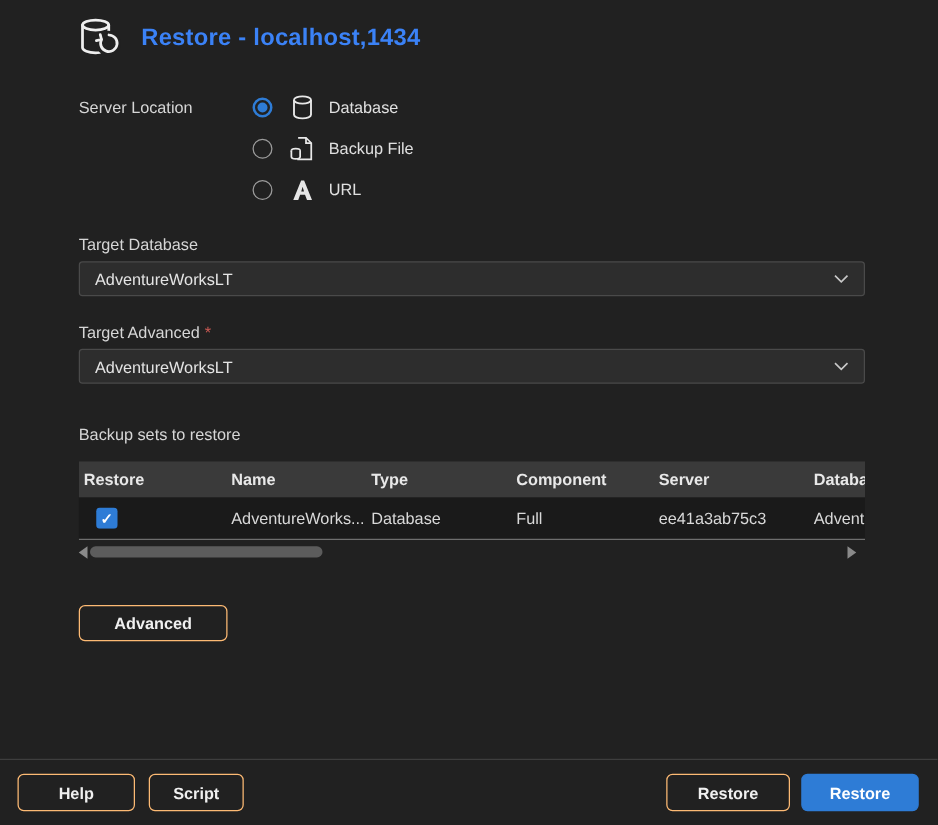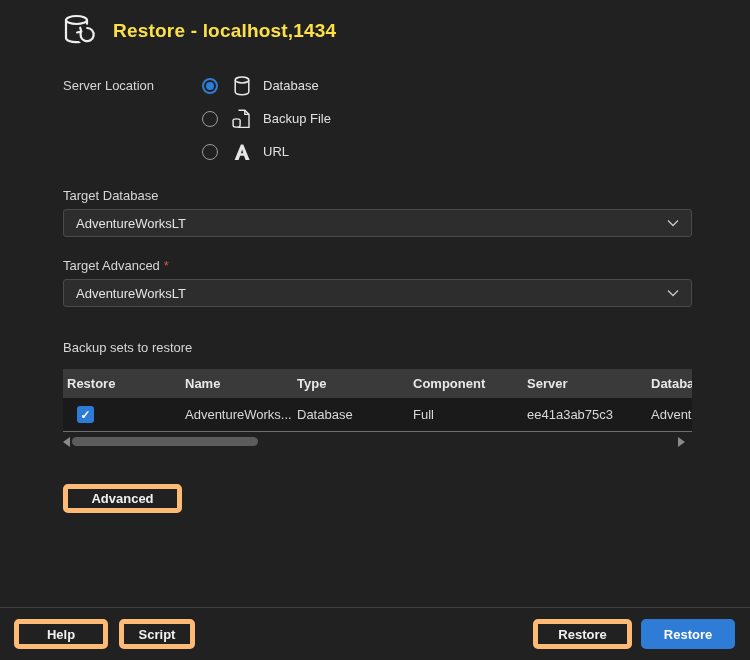--- a/index.html
+++ b/index.html
@@ -8,21 +8,21 @@
     background: #212121;
     font-family: "Liberation Sans", sans-serif;
     color: #e6e6e6;
     overflow: hidden;
   }
   .app { position: relative; width: 750px; height: 660px; background: #212121; }
 
   
   .title-row { position: absolute; left: 60px; top: 11px; display: flex; align-items: center; gap: 13px; }
   .title-icon { width: 40px; height: 40px; flex: none; }
-  .page-title { font-size: 19px; font-weight: 700; color: #fde047; letter-spacing: .2px; }
+  .page-title { font-size: 19px; font-weight: 700; color: #3b82f6; letter-spacing: .2px; }
 
   
   .field-label { position: absolute; left: 63px; font-size: 13px; color: #d6d6d6; }
   .req { color: #cc5a54; margin-left: 4px; }
 
   
   .radio-group { position: absolute; left: 202px; top: 74px; display: flex; flex-direction: column; gap: 10px; }
   .radio-row { display: flex; align-items: center; height: 23px; cursor: default; }
   .radio { width: 16px; height: 16px; border-radius: 50%; border: 1px solid #9c9c9c; flex: none;
            display: flex; align-items: center; justify-content: center; background: transparent; }
@@ -57,21 +57,21 @@
   
   .hscroll { position: absolute; left: 63px; top: 436px; width: 622px; height: 11px; display: flex; align-items: center; }
   .scroll-arrow { width: 0; height: 0; border-style: solid; flex: none; }
   .scroll-arrow.left  { border-width: 5px 7px 5px 0; border-color: transparent #8a8a8a transparent transparent; }
   .scroll-arrow.right { border-width: 5px 0 5px 7px; border-color: transparent transparent transparent #8a8a8a; margin-left: auto; }
   .scroll-track { position: absolute; left: 9px; top: 1px; height: 9px; width: 604px; }
   .scroll-thumb { position: absolute; left: 0; top: 0; height: 9px; width: 186px; border-radius: 5px; background: #5c5c5c; }
 
   
   .btn {
-    position: absolute; height: 30px; border-radius: 5px; border: 5px solid #fdba74;
+    position: absolute; height: 30px; border-radius: 5px; border: 1px solid #fdba74;
     background: transparent; color: #f0f0f0; font-size: 13px; font-weight: 700;
     font-family: "Liberation Sans", sans-serif; display: flex; align-items: center; justify-content: center;
     cursor: default;
   }
   .btn.primary { background: #2e7cd6; border-color: #2e7cd6; color: #ffffff; }
   .btn-advanced { left: 63px; top: 484px; width: 119px; height: 29px; }
   .btn-help    { left: 14px;  top: 619px; width: 94px; }
   .btn-script  { left: 119px; top: 619px; width: 76px; }
   .btn-cancel  { left: 533px; top: 619px; width: 99px; }
   .btn-restore { left: 641px; top: 619px; width: 94px; }

